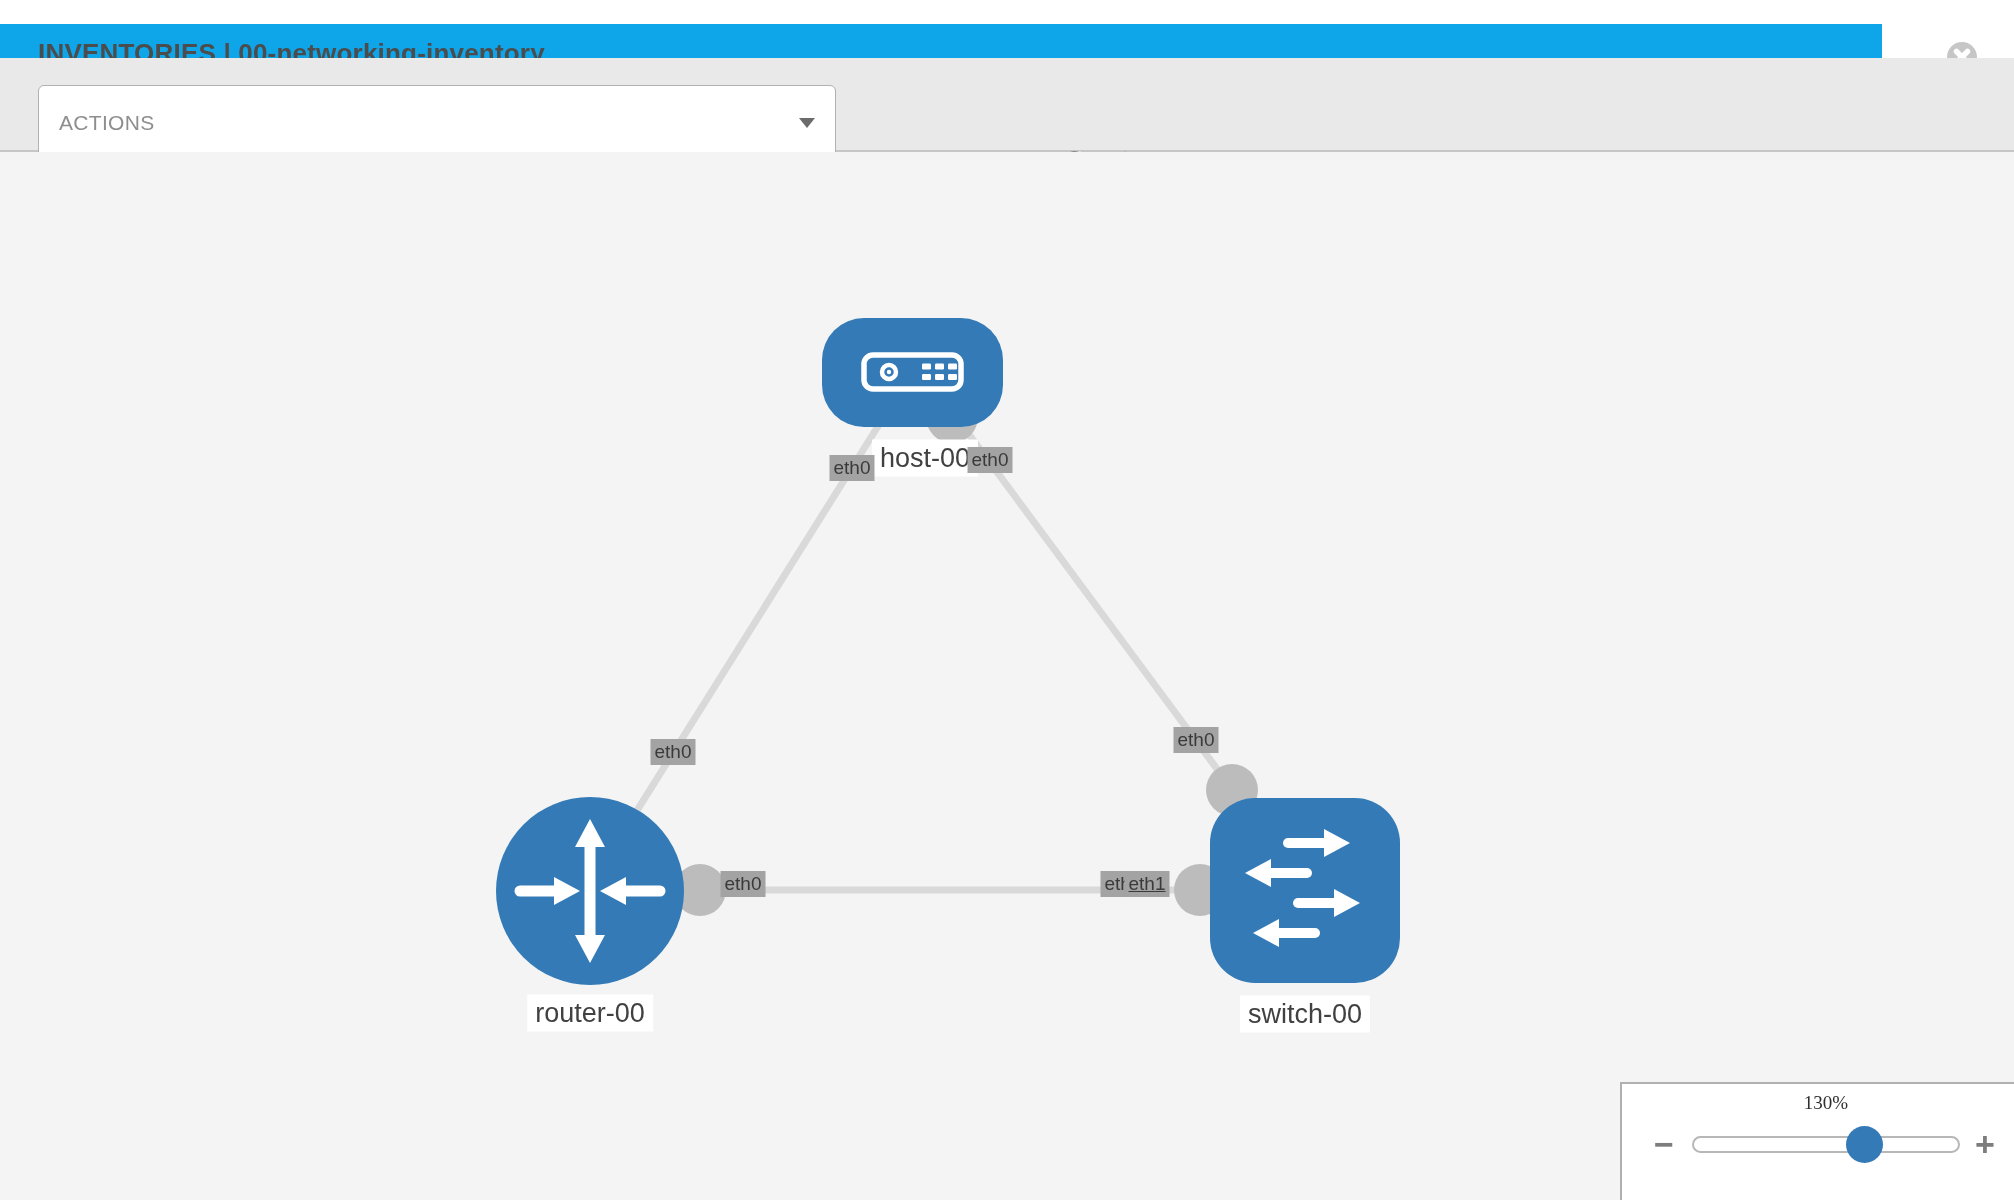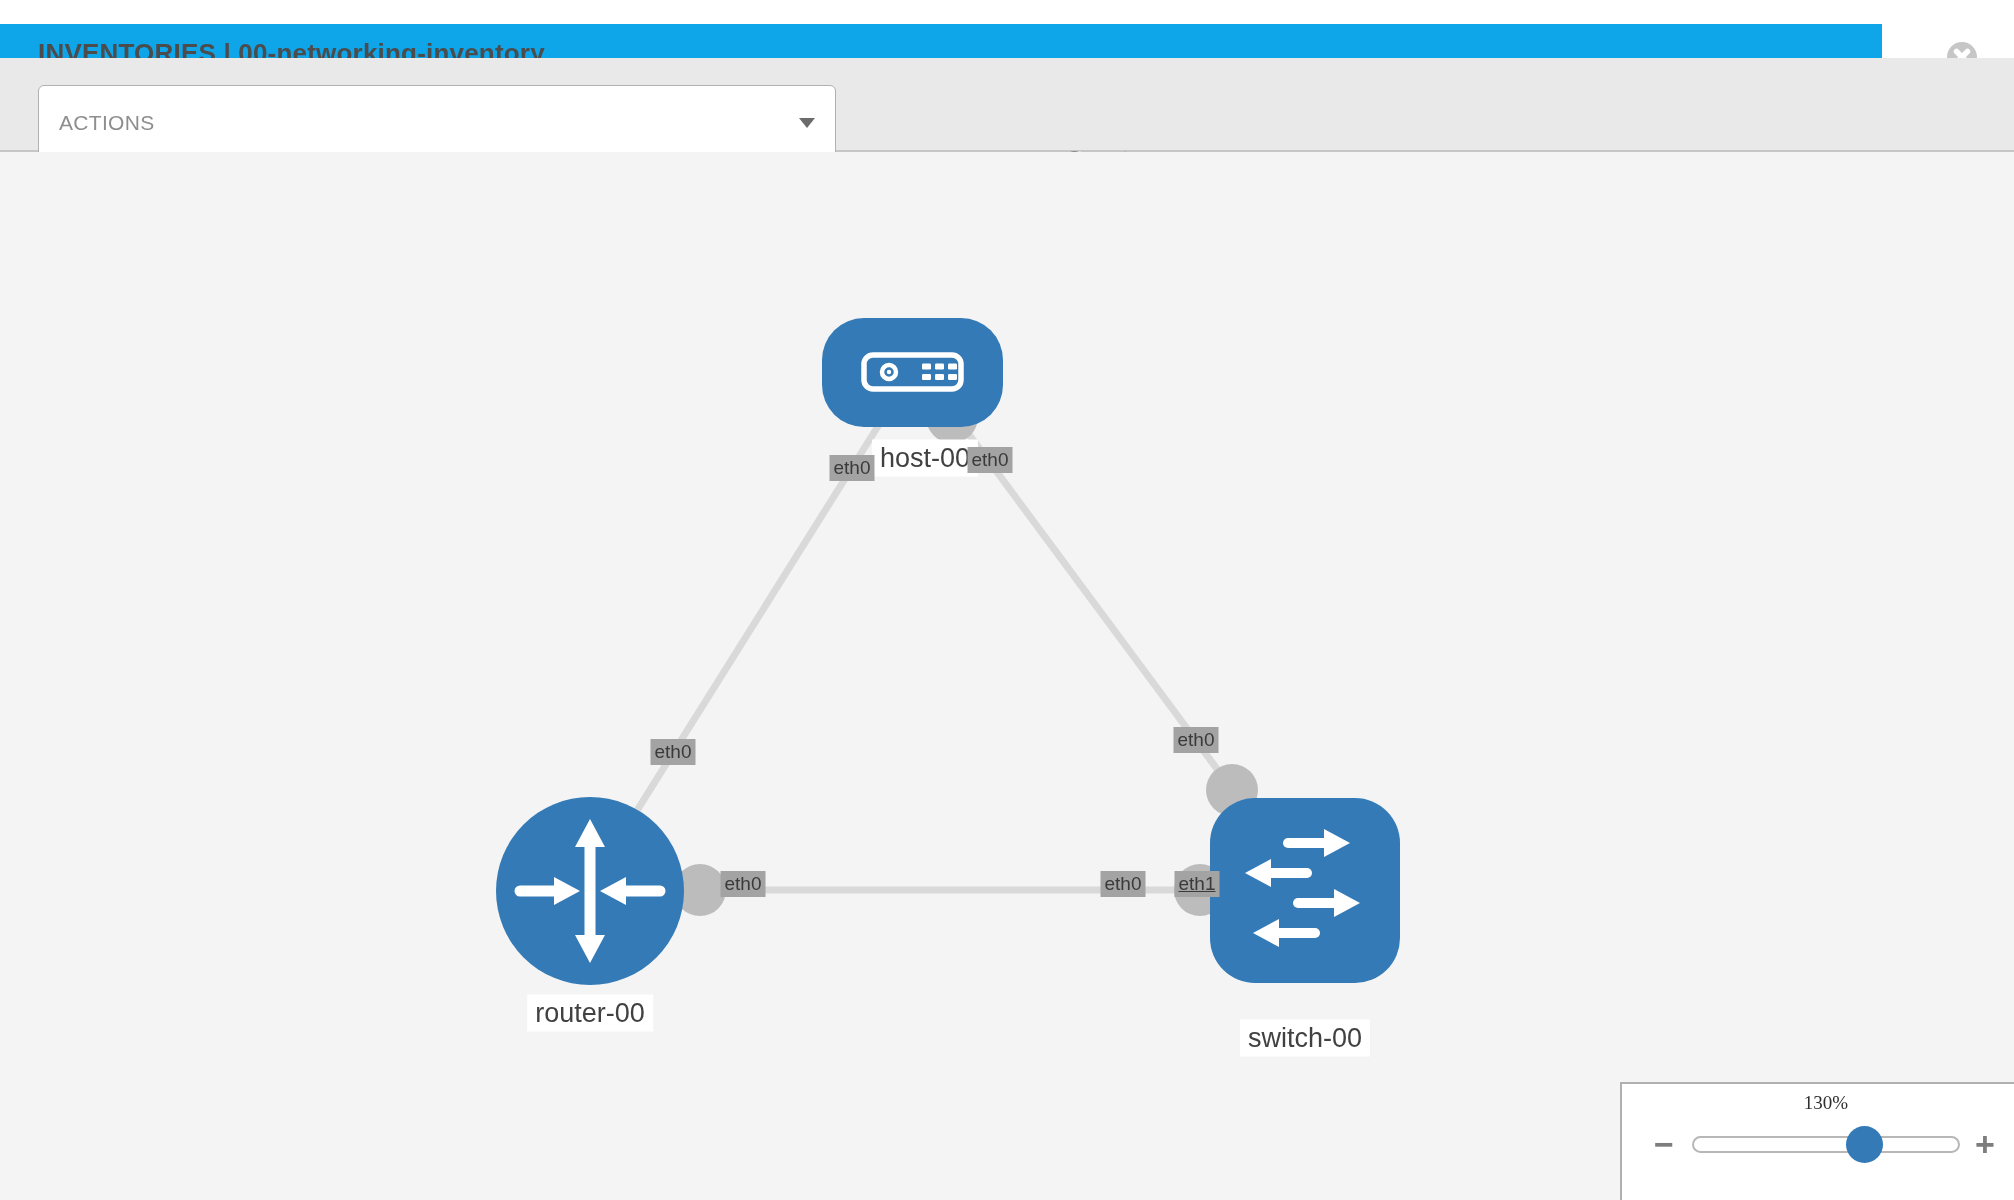--- a/index.html
+++ b/index.html
@@ -189,29 +189,29 @@
         <line x1="88" y1="105" x2="126" y2="105"></line>
         <polygon points="150,105 124,91 124,119" stroke="none"></polygon>
         <line x1="105" y1="135" x2="67" y2="135"></line>
         <polygon points="43,135 69,121 69,149" stroke="none"></polygon>
       </g>
     </svg>
   </div>
 
   <div class="node-label" style="left:913px;  top:306px;margin-left:12px;">host-00</div>
   <div class="node-label" style="left:590px;  top:861px;">router-00</div>
-  <div class="node-label" style="left:1305px; top:862px;margin-top:24px;">switch-00</div>
+  <div class="node-label" style="left:1305px; top:862px;">switch-00</div>
 
   <div class="if-label" style="left:852px;  top:316px;">eth0</div>
   <div class="if-label" style="left:990px;  top:308px;">eth0</div>
   <div class="if-label" style="left:673px;  top:600px;">eth0</div>
   <div class="if-label" style="left:1196px; top:588px;">eth0</div>
   <div class="if-label" style="left:743px;  top:732px;">eth0</div>
   <div class="if-label behind" style="left:1123px; top:732px;">eth0</div>
-  <div class="if-label front" style="left:1197px; top:732px;text-decoration:underline;">eth1</div>
+  <div class="if-label front" style="left:1147px; top:732px;text-decoration:underline;">eth1</div>
 
   <div class="zoom-panel">
     <div class="zoom-value">130%</div>
     <div class="zoom-minus">−</div>
     <div class="zoom-track"></div>
     <div class="zoom-thumb"></div>
     <div class="zoom-plus">+</div>
   </div>
 
 </div>

